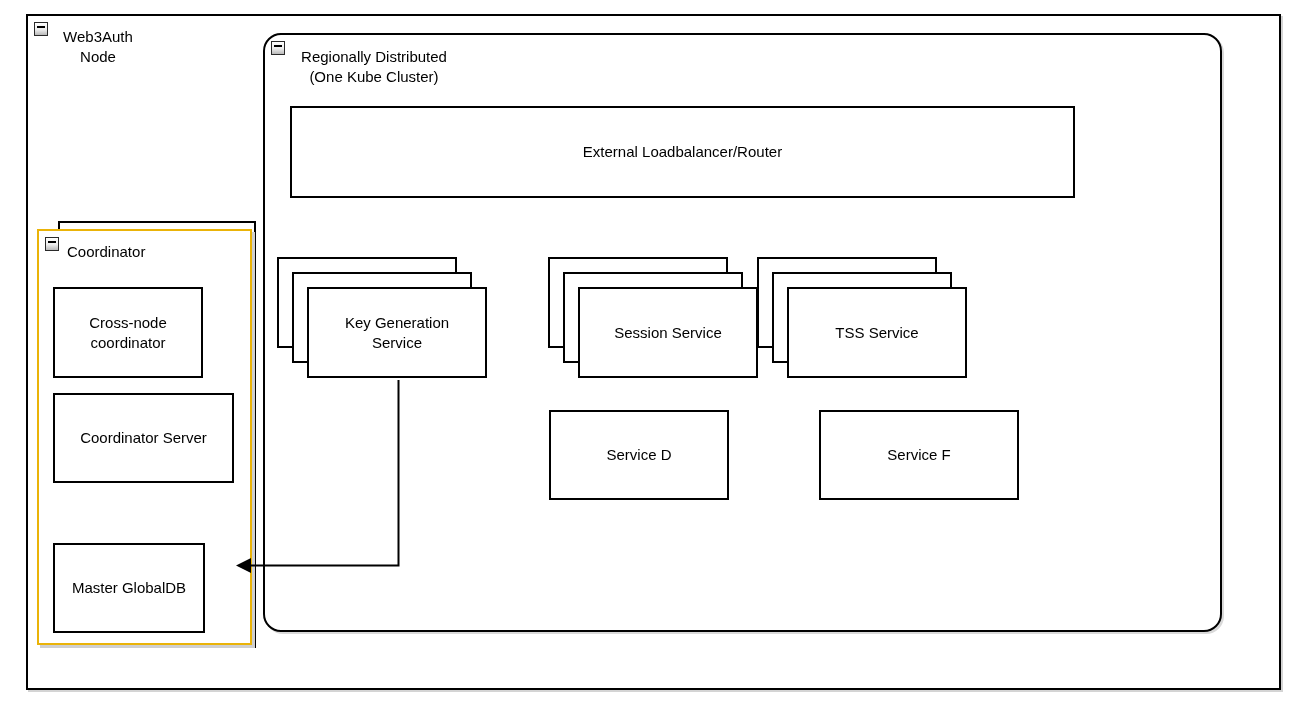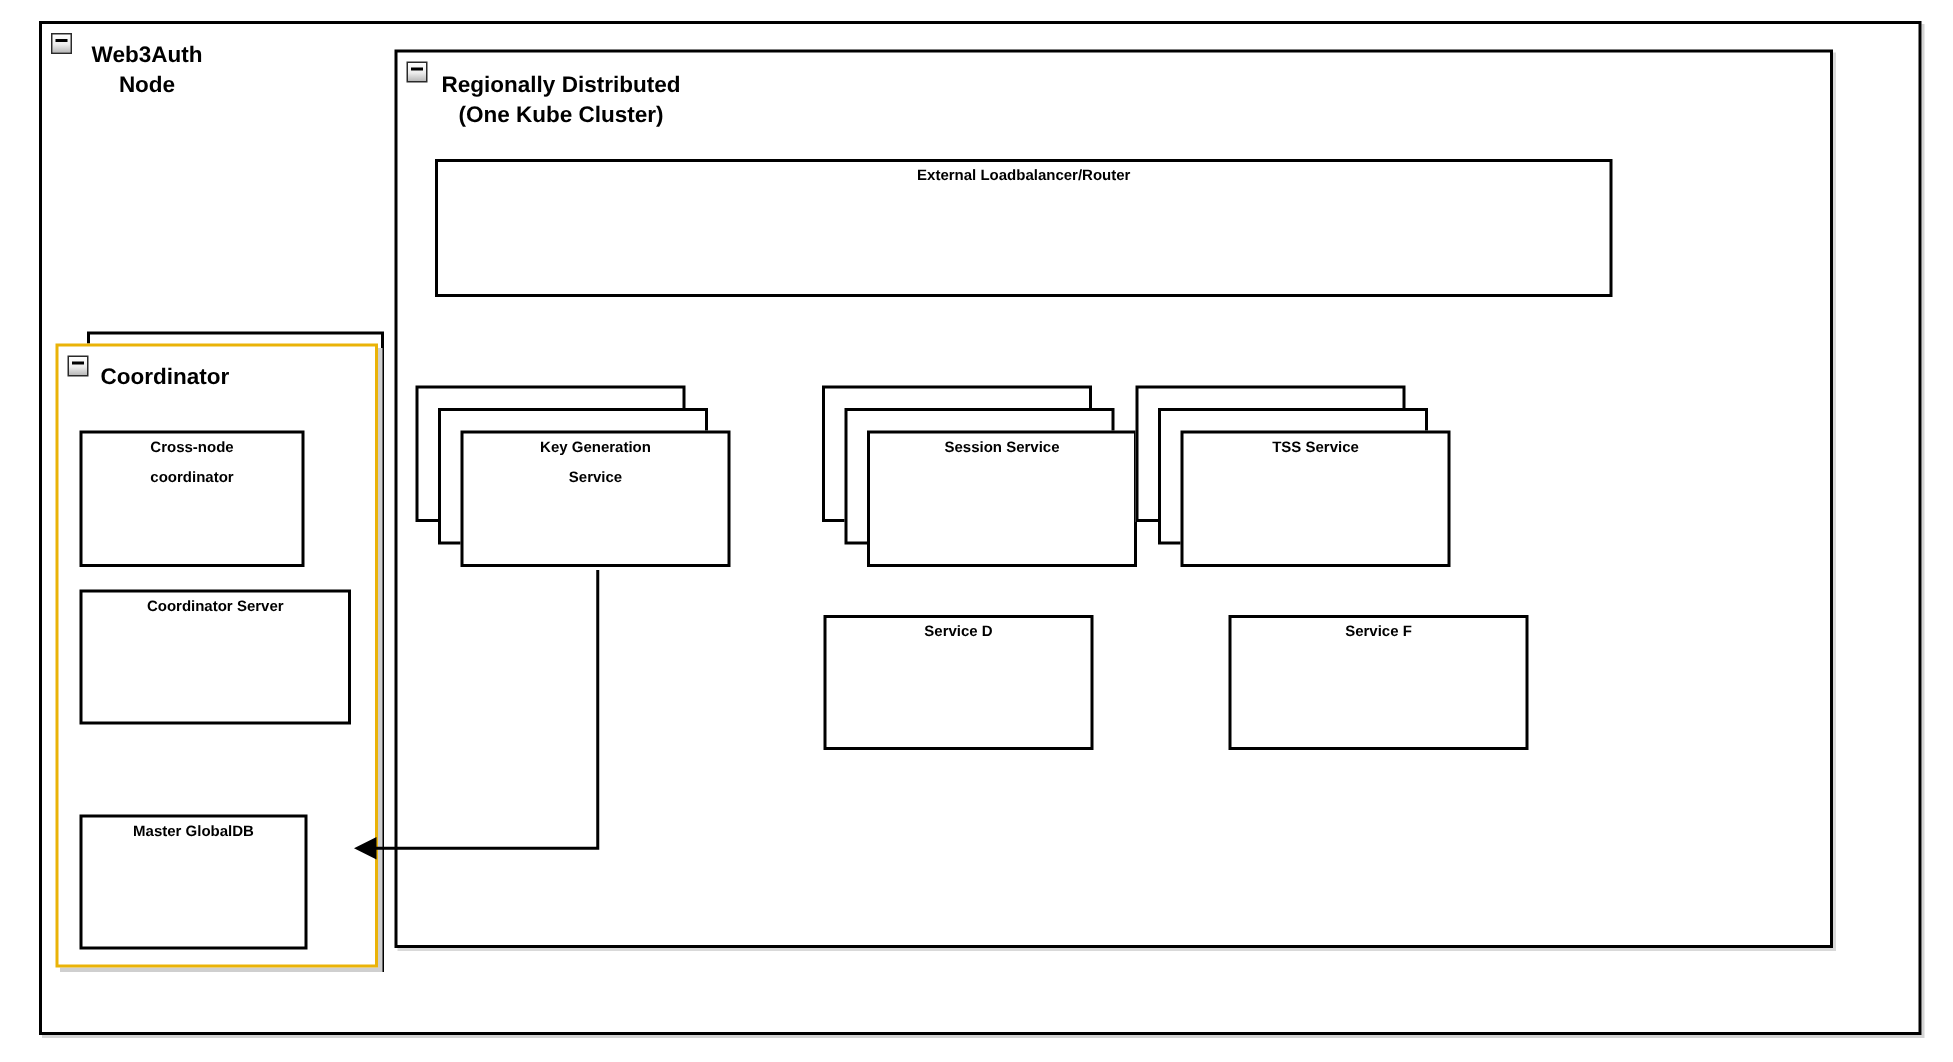--- a/index.html
+++ b/index.html
@@ -1,33 +1,33 @@
 <!DOCTYPE html>
 <html><head>
 <meta charset="utf-8">
 <style>
   html,body{margin:0;padding:0;background:#ffffff;}
   body{font-family:"Liberation Sans","DejaVu Sans",sans-serif;color:#000;}
-  #canvas{position:relative;width:1302px;height:708px;background:#fff;overflow:hidden;font-weight:bold;}
+  #canvas{position:relative;width:1302px;height:708px;background:#fff;overflow:hidden;}
 
   .group{position:absolute;background:#fff;border:2px solid #000;box-sizing:border-box;}
   .outer-group{left:26px;top:14px;width:1255px;height:676px;box-shadow:2px 2px 0 #d4d4d4;z-index:0;}
-  .region-group{left:263px;top:33px;width:959px;height:599px;box-shadow:2px 2px 0 #d9d9d9;z-index:1;}
+  .region-group{left:263px;top:33px;width:959px;height:599px;box-shadow:2px 2px 0 #d9d9d9;z-index:1;border-radius:18px;}
 
   .group-label{position:absolute;font-size:15px;line-height:20px;white-space:pre-line;text-align:center;}
   .outer-group .group-label{left:14px;top:11px;width:112px;}
   .region-group .group-label{left:24px;top:12px;width:170px;}
 
   .collapse-btn{position:absolute;left:6px;top:6px;width:14px;height:14px;box-sizing:border-box;
     border:1px solid #2a2a2a;background:linear-gradient(180deg,#ffffff 0%,#ededed 55%,#b9b9b9 100%);cursor:pointer;}
   .collapse-btn::after{content:"";position:absolute;left:2px;right:2px;top:3px;height:2px;background:#000;}
 
   .node{position:absolute;background:#fff;border:2px solid #000;box-sizing:border-box;
-    display:flex;align-items:flex-start;justify-content:center;text-align:center;
-    font-size:10px;line-height:20px;}
+    display:flex;align-items:center;justify-content:center;text-align:center;
+    font-size:15px;line-height:20px;}
   .node-label{white-space:pre-line;}
 
   
   .lb-box{left:25px;top:71px;width:785px;height:92px;}
 
   
   .stack{position:absolute;width:212px;height:123px;}
   .stack-layer{position:absolute;width:180px;height:91px;background:#fff;border:2px solid #000;box-sizing:border-box;}
   .stack-layer.l0{left:0;top:0;}
   .stack-layer.l1{left:15px;top:15px;}

